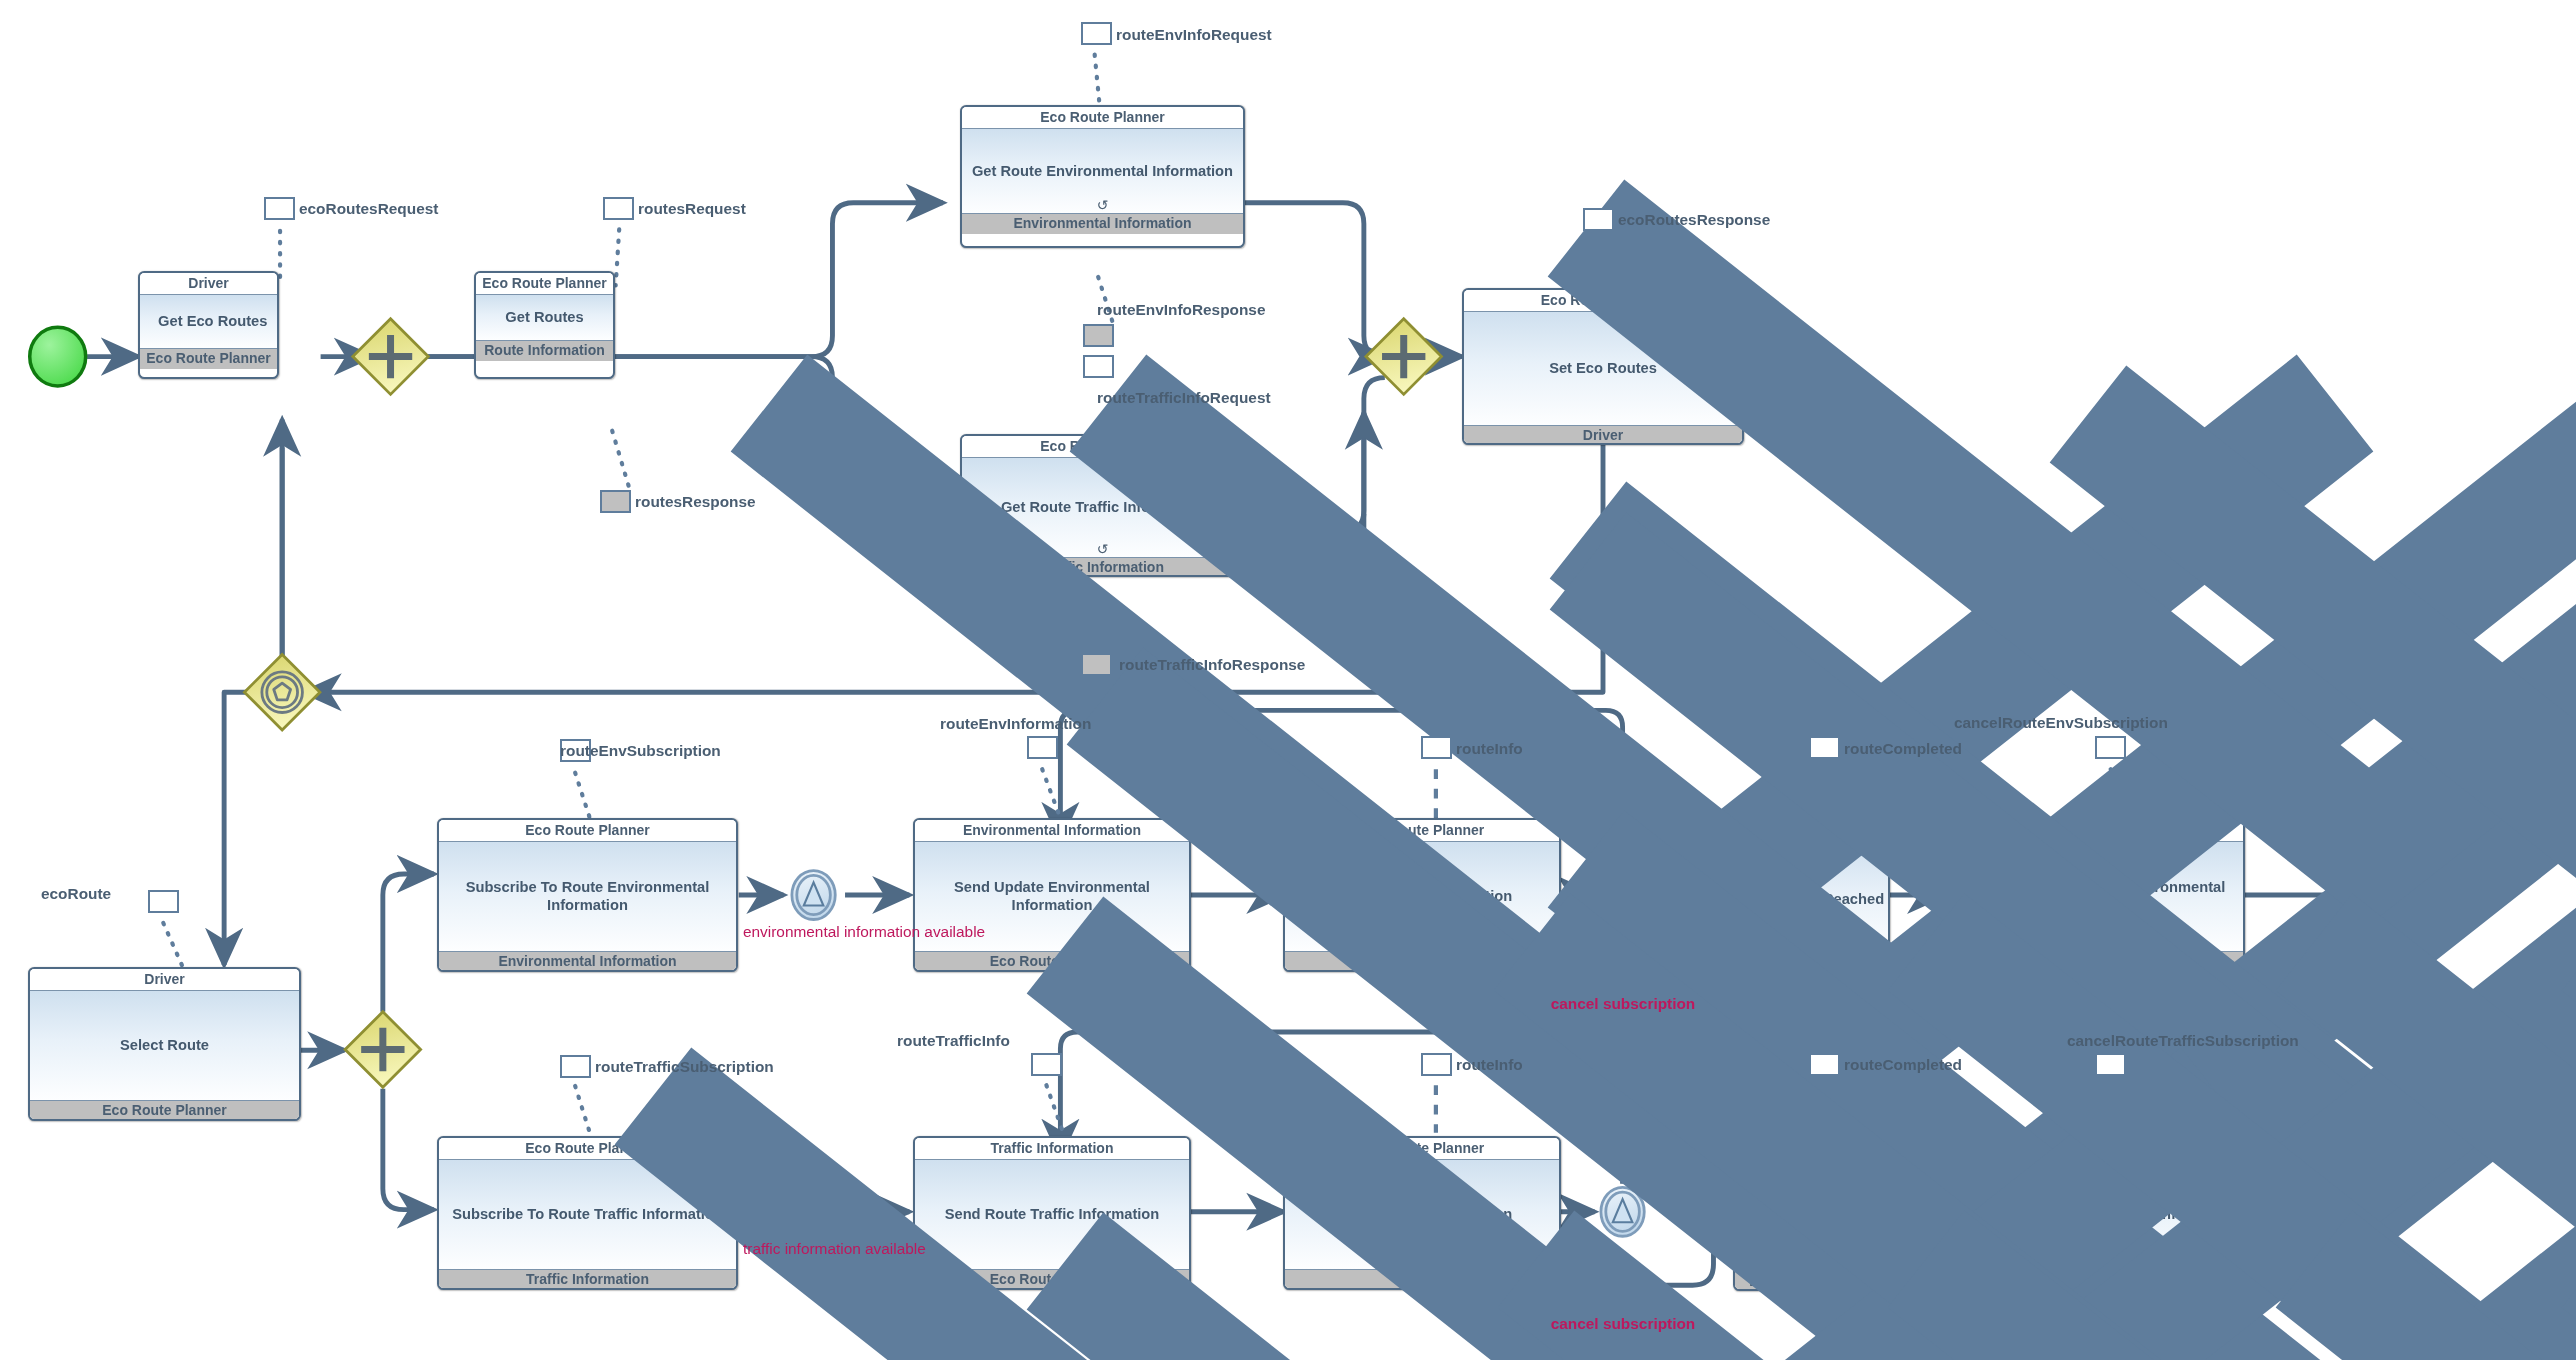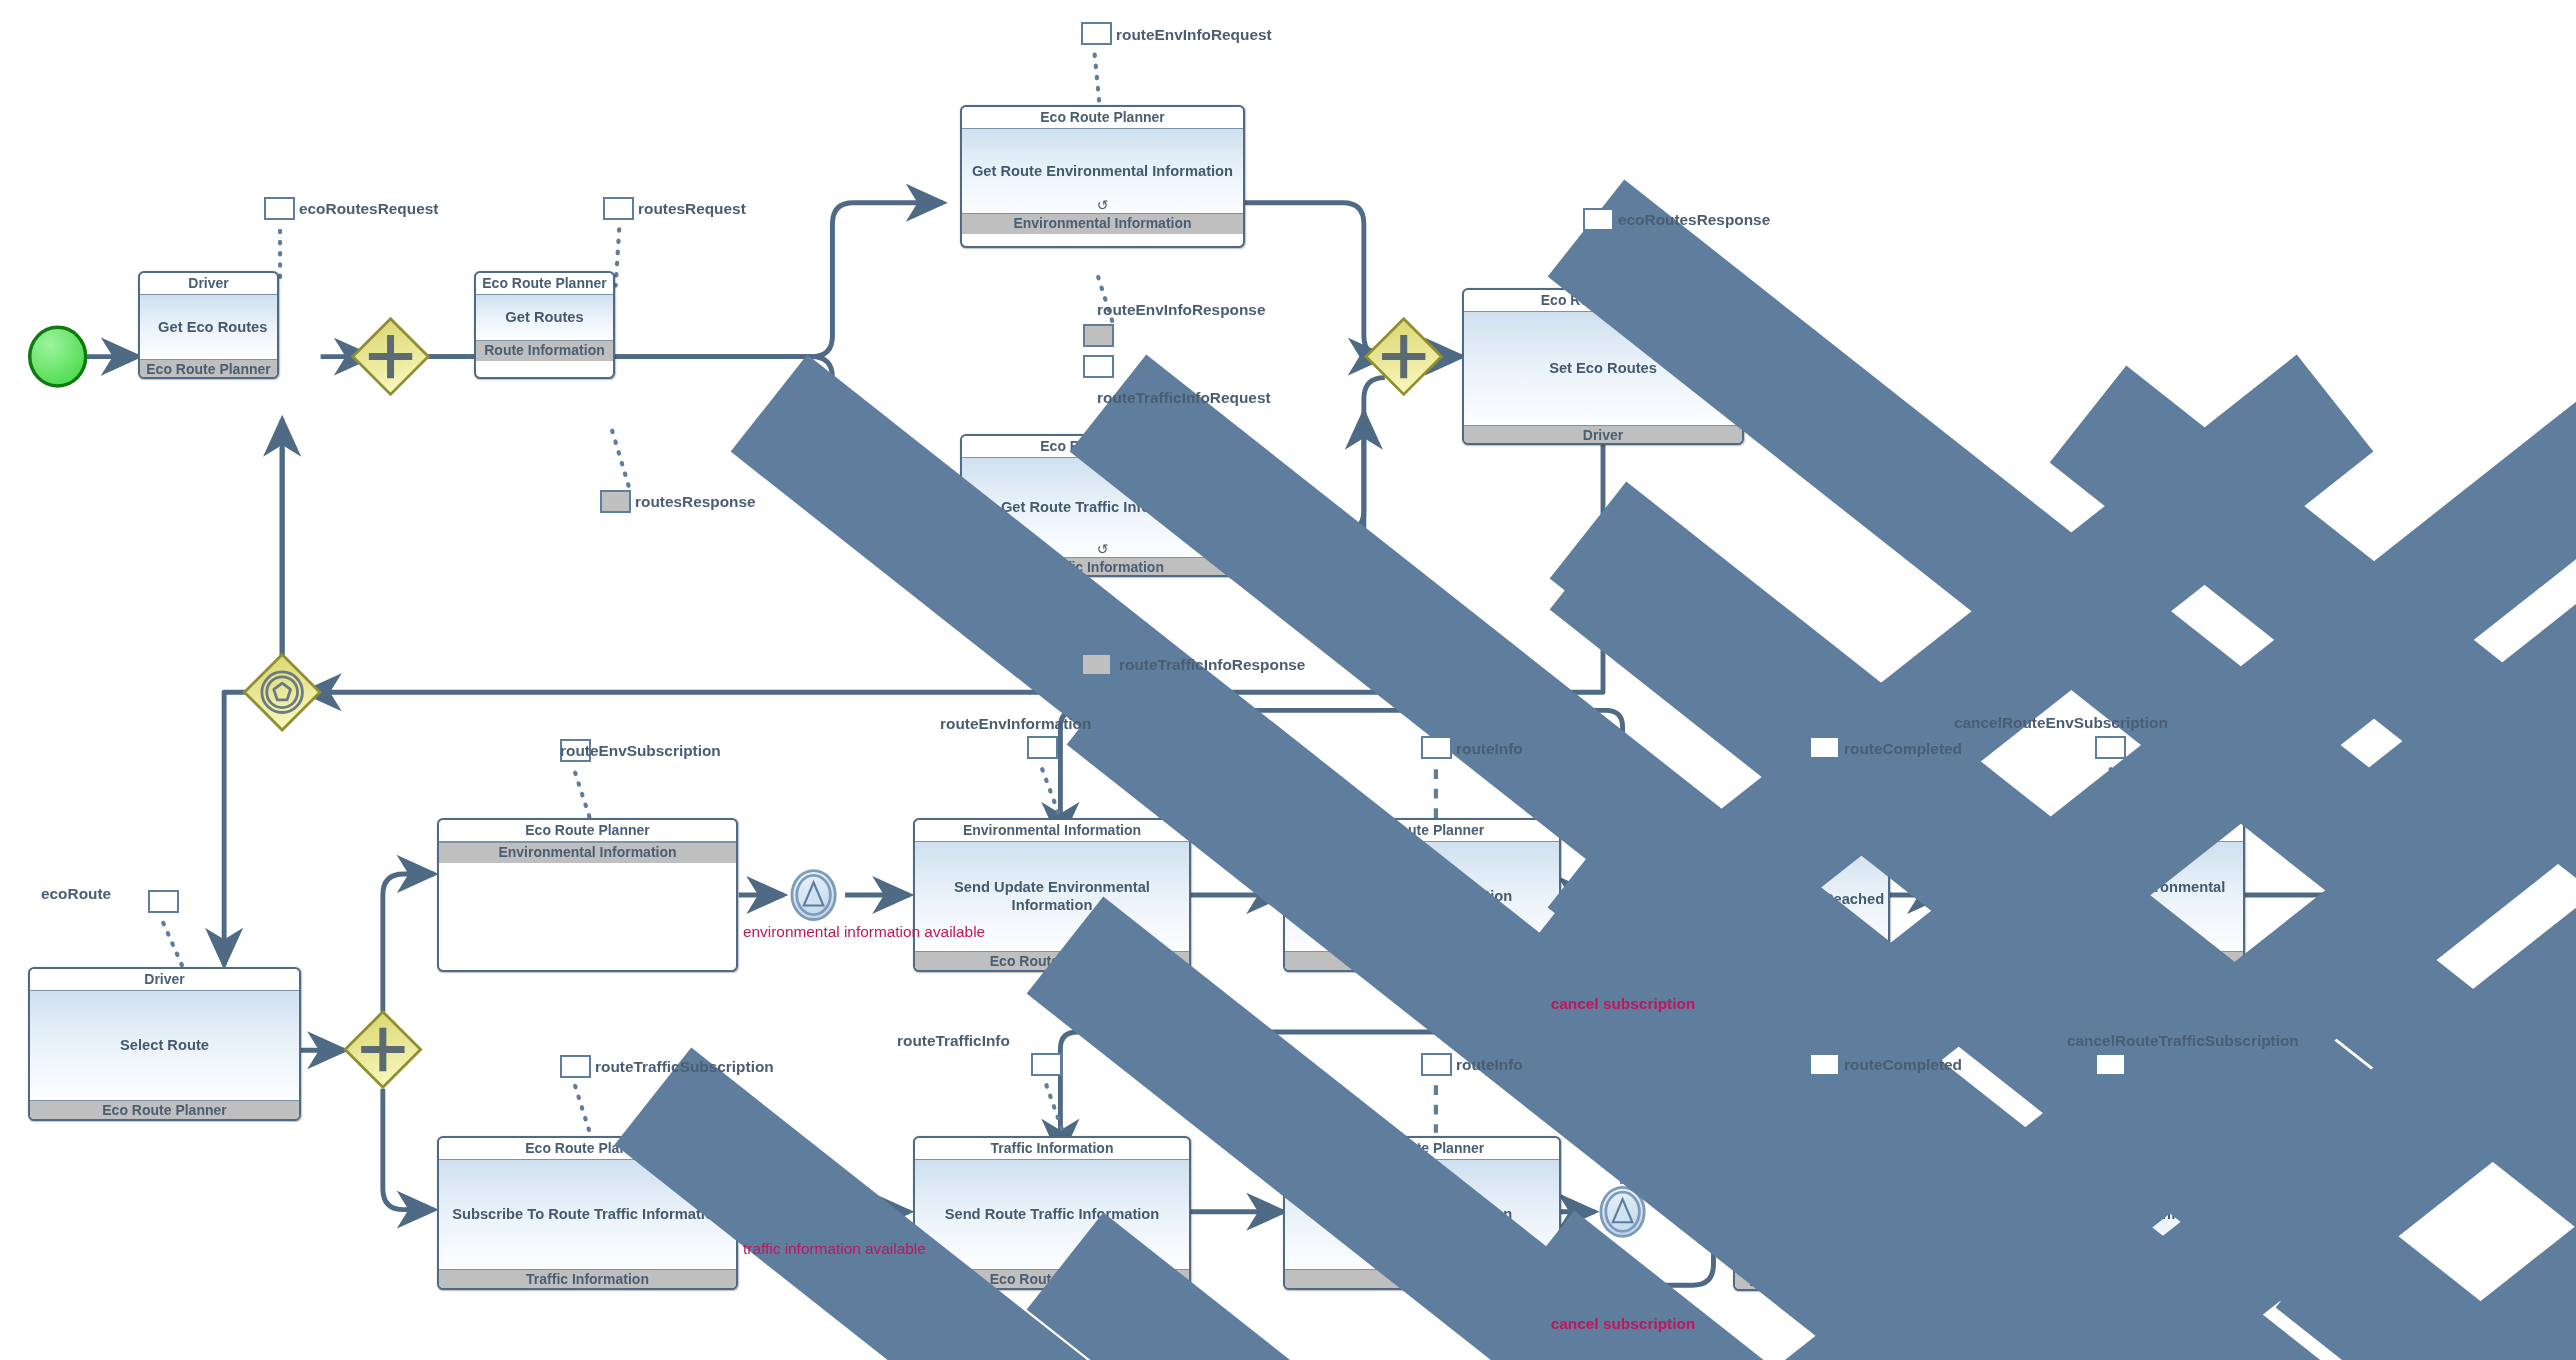--- a/index.html
+++ b/index.html
@@ -193,21 +193,21 @@
       <ellipse cx="2320" cy="1838" rx="31" ry="35" fill="url(#evg)" stroke="#7e9cba" stroke-width="4"></ellipse>
       <ellipse cx="2320" cy="1838" rx="24" ry="28" fill="none" stroke="#7e9cba" stroke-width="4"></ellipse>
       <polygon points="2332,1822 2332,1854 2316,1838" fill="#4a6a85"></polygon>
       <polygon points="2316,1822 2316,1854 2300,1838" fill="#4a6a85"></polygon>
     </g>
 
   </svg>
 
   <div class="task" style="left:138px;top:271px;width:141px;height:108px;">
     <div class="t-head">Driver</div>
-    <div class="t-body" style="height:64px;padding-left:12px;">Get Eco Routes</div>
+    <div class="t-body" style="height:53px;padding-left:12px;">Get Eco Routes</div>
     <div class="t-foot">Eco Route Planner</div>
   </div>
 
   <div class="task" style="left:474px;top:271px;width:141px;height:108px;">
     <div class="t-head">Eco Route Planner</div>
     <div class="t-body" style="height:45px;">Get Routes</div>
     <div class="t-foot">Route Information</div>
   </div>
 
   <div class="task" style="left:960px;top:105px;width:285px;height:143px;">
@@ -235,20 +235,21 @@
   </div>
 
   <div class="task" style="left:28px;top:967px;width:273px;height:154px;">
     <div class="t-head">Driver</div>
     <div class="t-body" style="height:109px;">Select Route</div>
     <div class="t-foot">Eco Route Planner</div>
   </div>
 
   <div class="task" style="left:437px;top:818px;width:301px;height:154px;">
     <div class="t-head">Eco Route Planner</div>
+    <div class="t-body" style="height:109px;">Subscribe To Route Environmental Information</div>
     <div class="t-foot">Environmental Information</div>
   </div>
 
   <div class="task" style="left:913px;top:818px;width:278px;height:154px;">
     <div class="t-head">Environmental Information</div>
     <div class="t-body" style="height:109px;">Send Update Environmental Information</div>
     <div class="t-foot">Eco Route Planner</div>
   </div>
 
   <div class="task" style="left:1283px;top:818px;width:278px;height:154px;">

